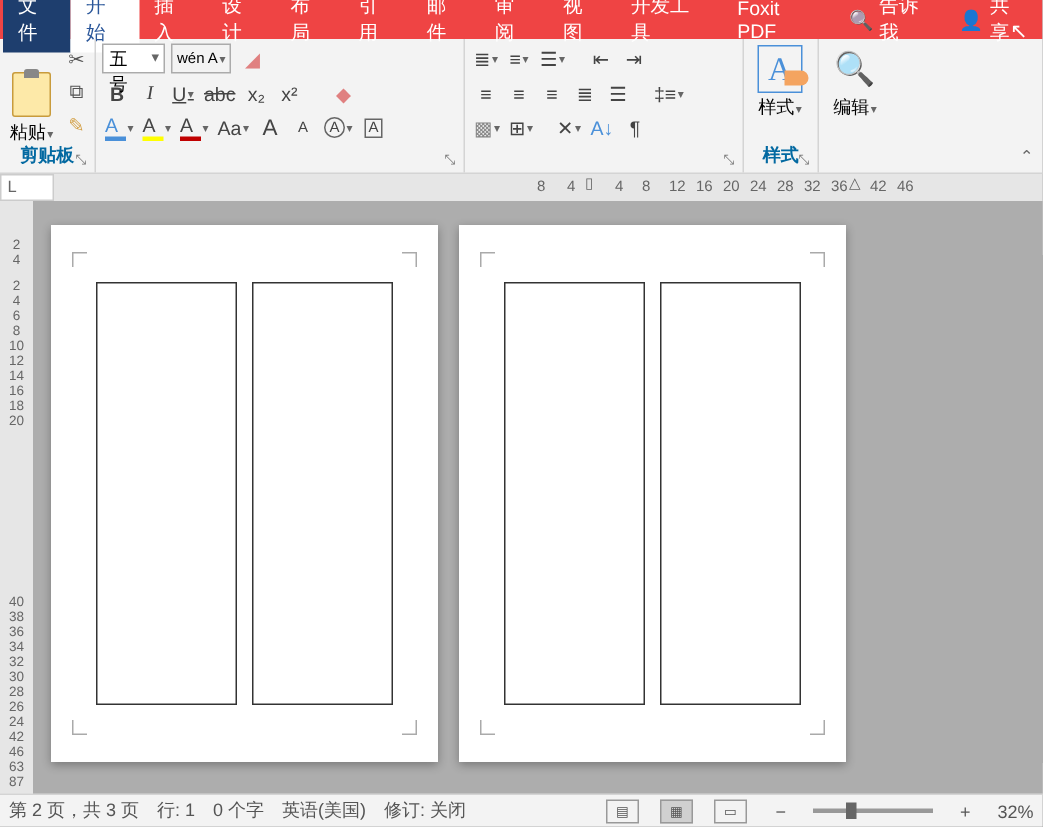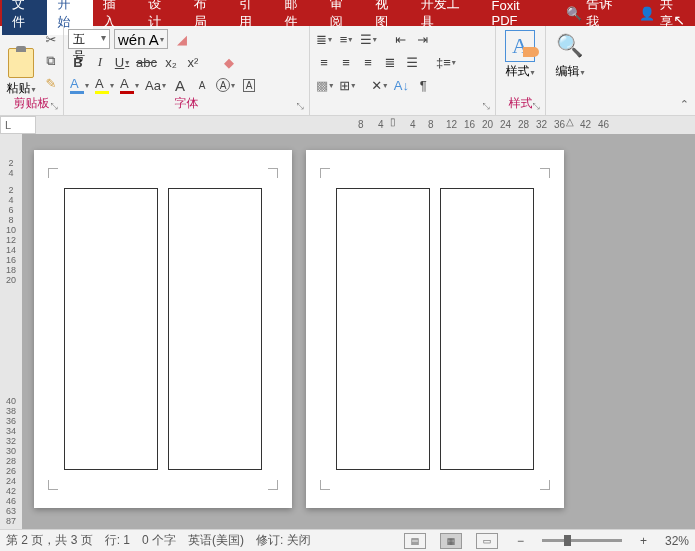--- a/index.html
+++ b/index.html
@@ -1,27 +1,27 @@
 <!DOCTYPE html>
 <html><head>
 <meta charset="utf-8">
 <style>
 * { margin: 0; padding: 0; box-sizing: border-box; font-family: "Microsoft YaHei", sans-serif; }
 body { width: 695px; height: 551px; background: #e6e6e6; overflow: hidden; font-size: 12px; }
 
-.menubar { background: #b91c1c; height: 26px; display: flex; align-items: center; color: #fff; padding: 0 2px; }
+.menubar { background: #ef4444; height: 26px; display: flex; align-items: center; color: #fff; padding: 0 2px; }
 .menubar .tab { padding: 4px 10px; cursor: pointer; font-size: 13px; }
 .menubar .tab.file { background: #1e3e6e; }
 .menubar .tab.active { background: #fff; color: #2b579a; }
 .menubar .spacer { flex: 1; }
 .menubar .right-item { display: flex; align-items: center; gap: 4px; padding: 4px 8px; font-size: 13px; }
 
 .ribbon { background: #f3f3f3; height: 90px; display: flex; border-bottom: 1px solid #d4d4d4; }
 .group { border-right: 1px solid #d4d4d4; padding: 3px 4px 0; display: flex; flex-direction: column; position: relative; }
-.group-label { text-align: center; font-size: 12px; color: #be185d; padding: 2px 0; position: absolute; bottom: 1px; left: 0; right: 0; }
+.group-label { text-align: center; font-size: 12px; color: #0369a1; padding: 2px 0; position: absolute; bottom: 1px; left: 0; right: 0; font-weight: bold; }
 .group-content { flex: 1; display: flex; gap: 2px; }
 
 .big-btn { display: flex; flex-direction: column; align-items: center; justify-content: center; width: 40px; padding: 2px; }
 .big-btn .icon { width: 30px; height: 30px; display: flex; align-items: center; justify-content: center; }
 .big-btn .label { font-size: 12px; margin-top: 2px; }
 .paste-icon { width: 26px; height: 30px; border: 1px solid #c89b3c; background: #fde9a8; border-radius: 2px; position: relative; }
 .paste-icon::before { content: ''; position: absolute; top: -3px; left: 7px; width: 10px; height: 6px; background: #888; border-radius: 2px 2px 0 0; }
 
 .small-col { display: flex; flex-direction: column; gap: 2px; }
 .small-btn { width: 22px; height: 20px; display: flex; align-items: center; justify-content: center; font-size: 13px; color: #555; }
@@ -127,21 +127,21 @@
     </div>
     <div class="group-label">剪贴板</div>
     <div class="dialog-launcher">⤡</div>
   </div>
 
   <div class="group" style="width:246px">
     <div style="display:flex;flex-direction:column">
       <div class="font-row1">
         <div class="font-select font-size">五号</div>
         <div class="wen-box dd">
-            <span style="font-size:15px">wén A</span>
+            <span style="font-size:10px">wén A</span>
           </div>
         <div class="tb-btn">
             <span style="color:#e08080">◢</span>
           </div>
       </div>
       <div class="btn-row">
         <div class="tb-btn bold">B</div>
         <div class="tb-btn italic">I</div>
         <div class="tb-btn under dd">U</div>
         <div class="tb-btn strike">abc</div>
@@ -166,21 +166,20 @@
         <div class="tb-btn" style="font-size:15px">A</div>
         <div class="tb-btn" style="font-size:10px">A</div>
         <div class="tb-btn dd">
             <span style="border:1px solid #666;border-radius:50%;width:14px;height:14px;display:inline-flex;align-items:center;justify-content:center;font-size:10px">A</span>
           </div>
         <div class="tb-btn">
             <span style="border:1px solid #666;padding:0 2px;font-size:10px">A</span>
           </div>
       </div>
     </div>
-    <div class="group-label">字体</div>
     <div class="dialog-launcher">⤡</div>
   </div>
 
   <div class="group" style="width:186px">
     <div style="display:flex;flex-direction:column">
       <div class="btn-row">
         <div class="tb-btn dd">
             <span>≣</span>
           </div>
         <div class="tb-btn dd">

